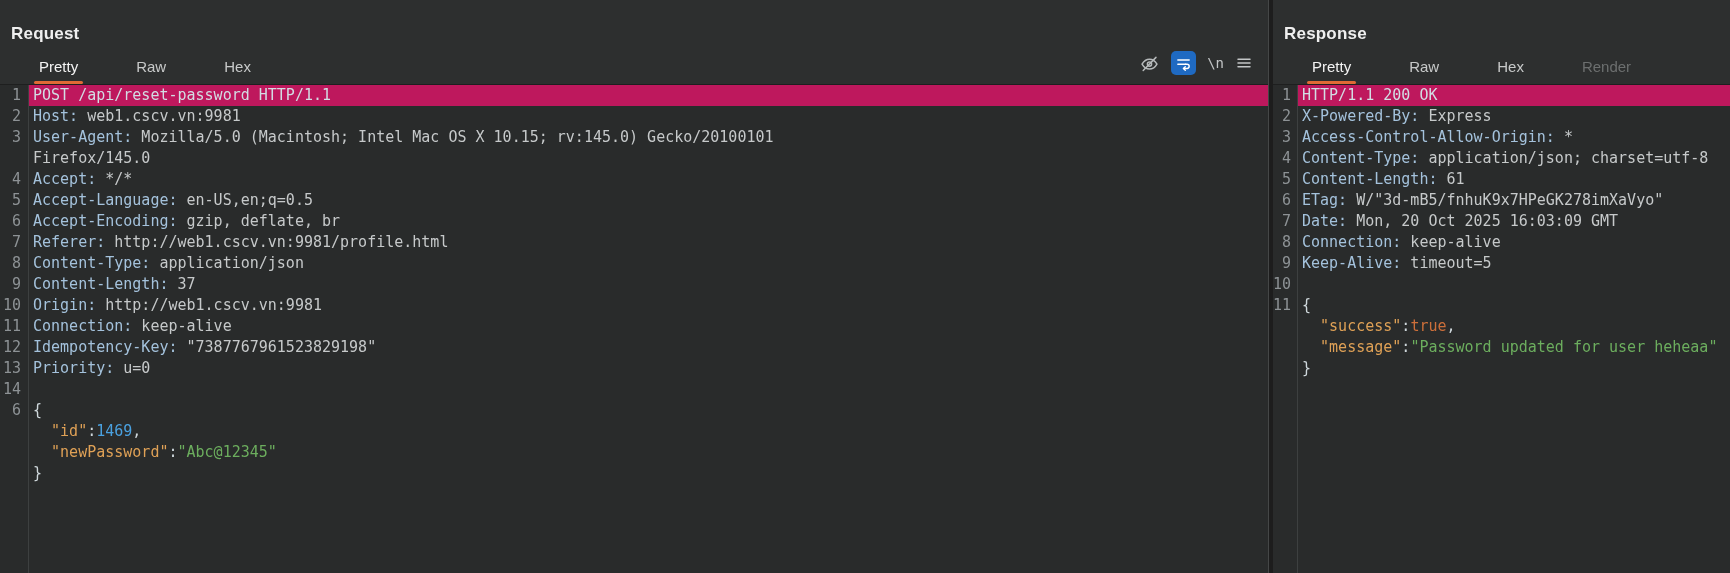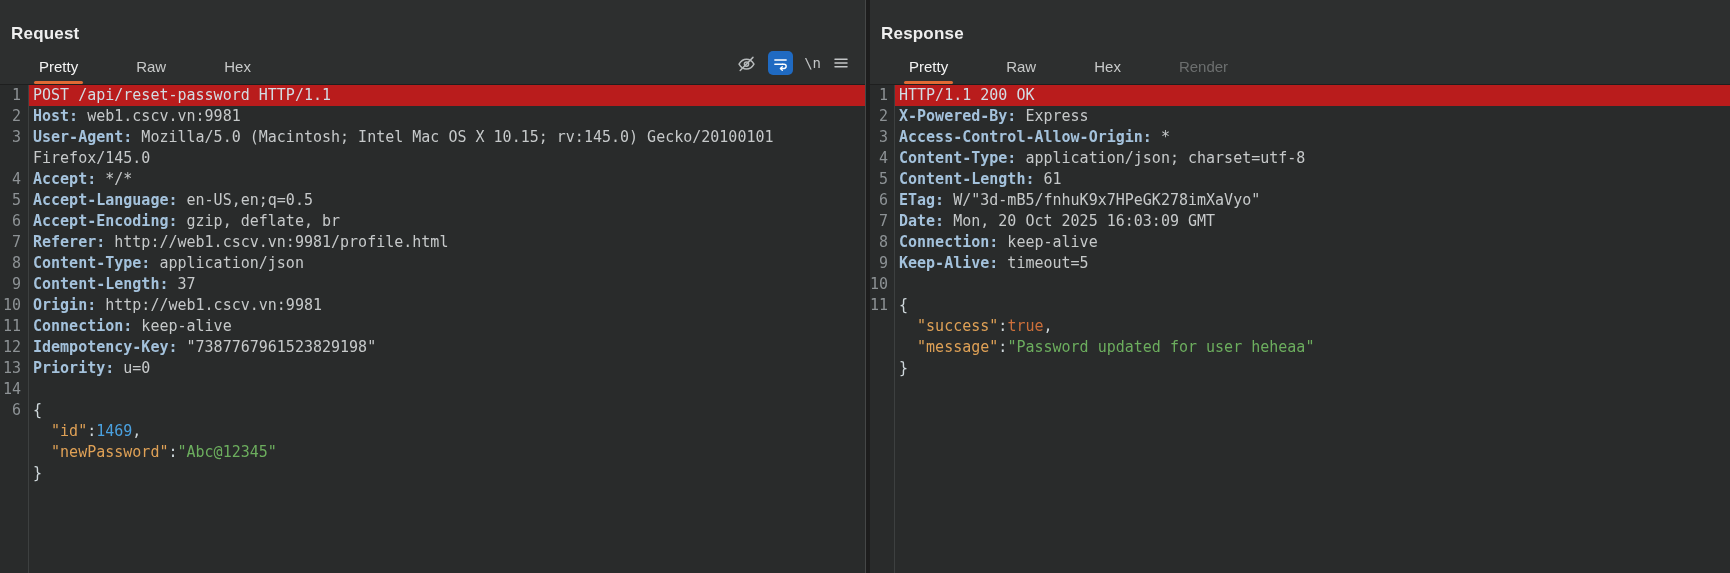--- a/index.html
+++ b/index.html
@@ -1,21 +1,21 @@
 <!DOCTYPE html>
 <html><head>
 <meta charset="utf-8">
 <style>
   * { margin:0; padding:0; box-sizing:border-box; }
   html,body { width:1730px; height:573px; overflow:hidden; }
   body { background:#232323; font-family:"Liberation Sans", sans-serif; }
   .app { display:flex; width:1730px; height:573px; }
 
   .panel { background:#2d2f2f; position:relative; display:flex; flex-direction:column; }
-  .panel.request  { width:865px; }
+  .panel.request  { width:1268px; }
   .panel.response { flex:1; }
   .vdivider { width:5px; background:#1d1d1d; border-left:1px solid #454747; }
 
   .panel-header { height:84px; position:relative; flex-shrink:0; }
   .panel-title { position:absolute; left:11px; top:24px; font-size:17px; font-weight:bold; color:#efefef; letter-spacing:.2px; }
   .tabs { position:absolute; left:13px; bottom:0; display:flex; gap:30px; }
   .tab { font-size:15px; color:#c7c9c9; padding:0 2px 9px 2px; position:relative; cursor:default;margin-left:24px; }
   .tab.active { color:#f4f4f4; }
   .tab.active::after { content:""; position:absolute; left:-3px; right:-3px; bottom:0; height:3px; border-radius:2px; background:#e06a35; }
   .tab.disabled { color:#6c6f6f; }
@@ -28,24 +28,24 @@
   .editor { flex:1; position:relative; background:#292b2b; border-top:1px solid #1e1f1f; overflow:hidden;
             font-family:"DejaVu Sans Mono", monospace; font-size:15px; }
   .editor::before { content:""; position:absolute; top:0; bottom:0; width:1px; background:#3d4040; }
   .request  .editor::before { left:28px; }
   .response .editor::before { left:24px; }
   .code-line { display:flex; height:21px; line-height:21px; white-space:pre; }
   .num { flex-shrink:0; text-align:right; color:#8d9295; }
   .request  .num { width:28px; padding-right:7px; }
   .response .num { width:24px; padding-right:6px; }
   .code-text { flex:1; padding-left:5px; }
-  .code-line.hl .code-text { background:#b91c1c; }
+  .code-line.hl .code-text { background:#be185d; }
 
   .tk-start { color:#d3dde4; }
-  .tk-hn    { color:#a4c2dc;font-weight:bold; }
+  .tk-hn    { color:#a4c2dc; }
   .tk-hv    { color:#c6c9ca; }
   .tk-key   { color:#dfa156; }
   .tk-num   { color:#4aa1e0; }
   .tk-str   { color:#6cae5e; }
   .tk-bool  { color:#cd6f3a; }
   .tk-punc  { color:#cfd8dc; }
 </style>
 </head>
 <body>
 

